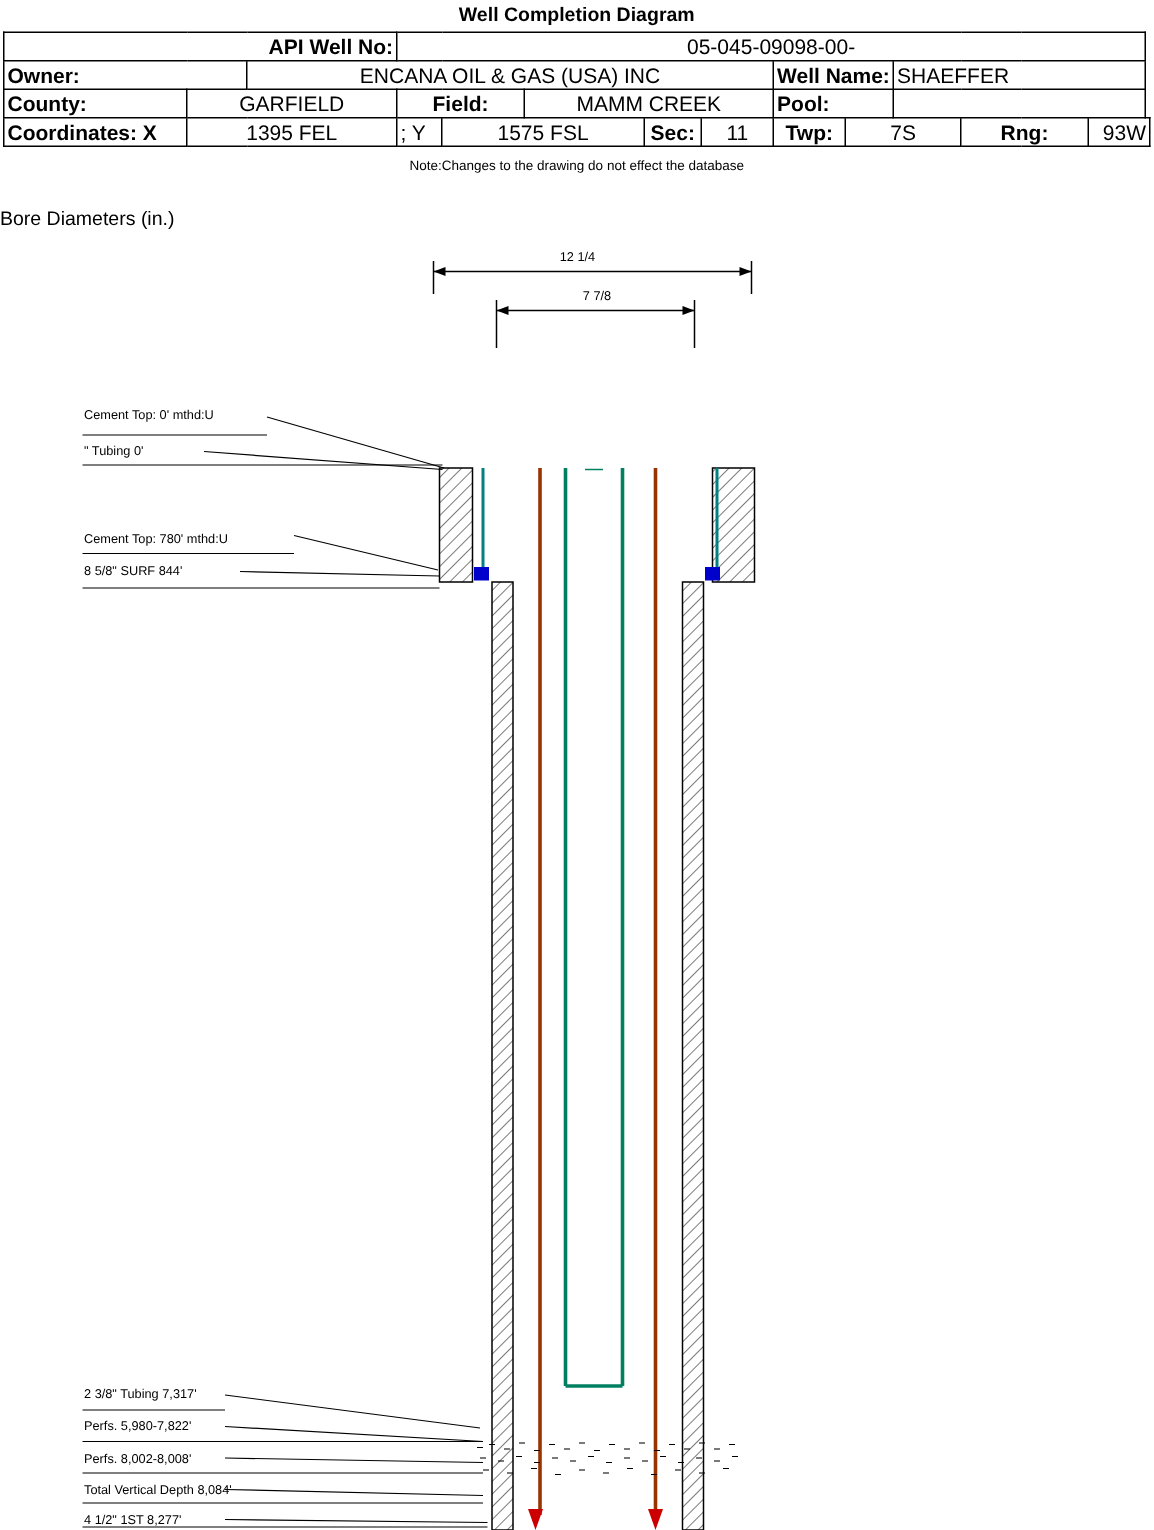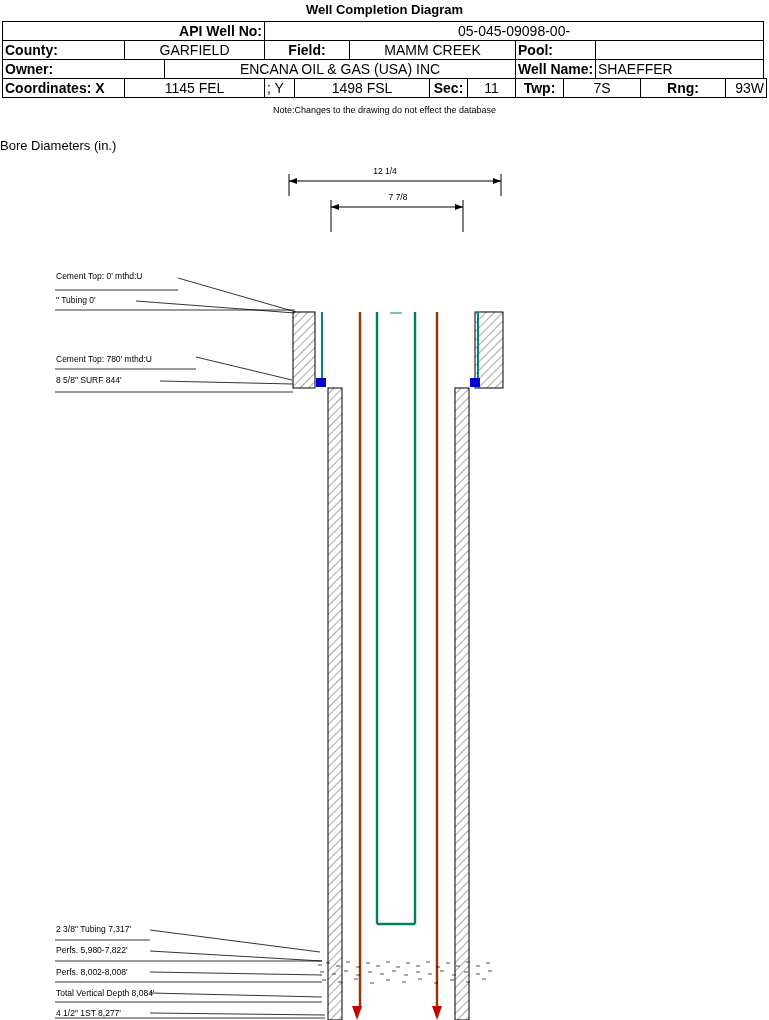--- a/index.html
+++ b/index.html
@@ -116,38 +116,38 @@
       <col style="width:40px">
       <col style="width:45px">
       <col style="width:38px">
     </colgroup>
     <tbody>
         <tr>
       <td class="lbl c-right" colspan="3">API Well No:</td>
       <td class="val c-center" colspan="11">05-045-09098-00-</td>
     </tr>
     <tr>
+      <td class="lbl c-left" colspan="2">Owner:</td>
+      <td class="val c-center" colspan="6">ENCANA OIL &amp; GAS (USA) INC</td>
+      <td class="lbl c-left" colspan="2">Well Name:</td>
+      <td class="val c-left" colspan="4">SHAEFFER</td>
+    </tr>
+    <tr>
       <td class="lbl c-left">County:</td>
       <td class="val c-center" colspan="2">GARFIELD</td>
       <td class="lbl c-center" colspan="2">Field:</td>
       <td class="val c-center" colspan="3">MAMM CREEK</td>
       <td class="lbl c-left" colspan="2">Pool:</td>
       <td class="val c-left" colspan="4"></td>
     </tr>
     <tr>
-      <td class="lbl c-left" colspan="2">Owner:</td>
-      <td class="val c-center" colspan="6">ENCANA OIL &amp; GAS (USA) INC</td>
-      <td class="lbl c-left" colspan="2">Well Name:</td>
-      <td class="val c-left" colspan="4">SHAEFFER</td>
-    </tr>
-    <tr>
       <td class="lbl c-left">Coordinates: X</td>
-      <td class="val c-center" colspan="2">1145 FEL</td>
+      <td class="val c-center" colspan="2">1395 FEL</td>
       <td class="val c-left">; Y</td>
-      <td class="val c-center" colspan="2">1498 FSL</td>
+      <td class="val c-center" colspan="2">1575 FSL</td>
       <td class="lbl c-center">Sec:</td>
       <td class="val c-center">11</td>
       <td class="lbl c-center">Twp:</td>
       <td class="val c-center" colspan="2">7S</td>
       <td class="lbl c-center" colspan="2">Rng:</td>
       <td class="val c-right" colspan="2">93W</td>
     </tr>
   </tbody>
     </table>
 

